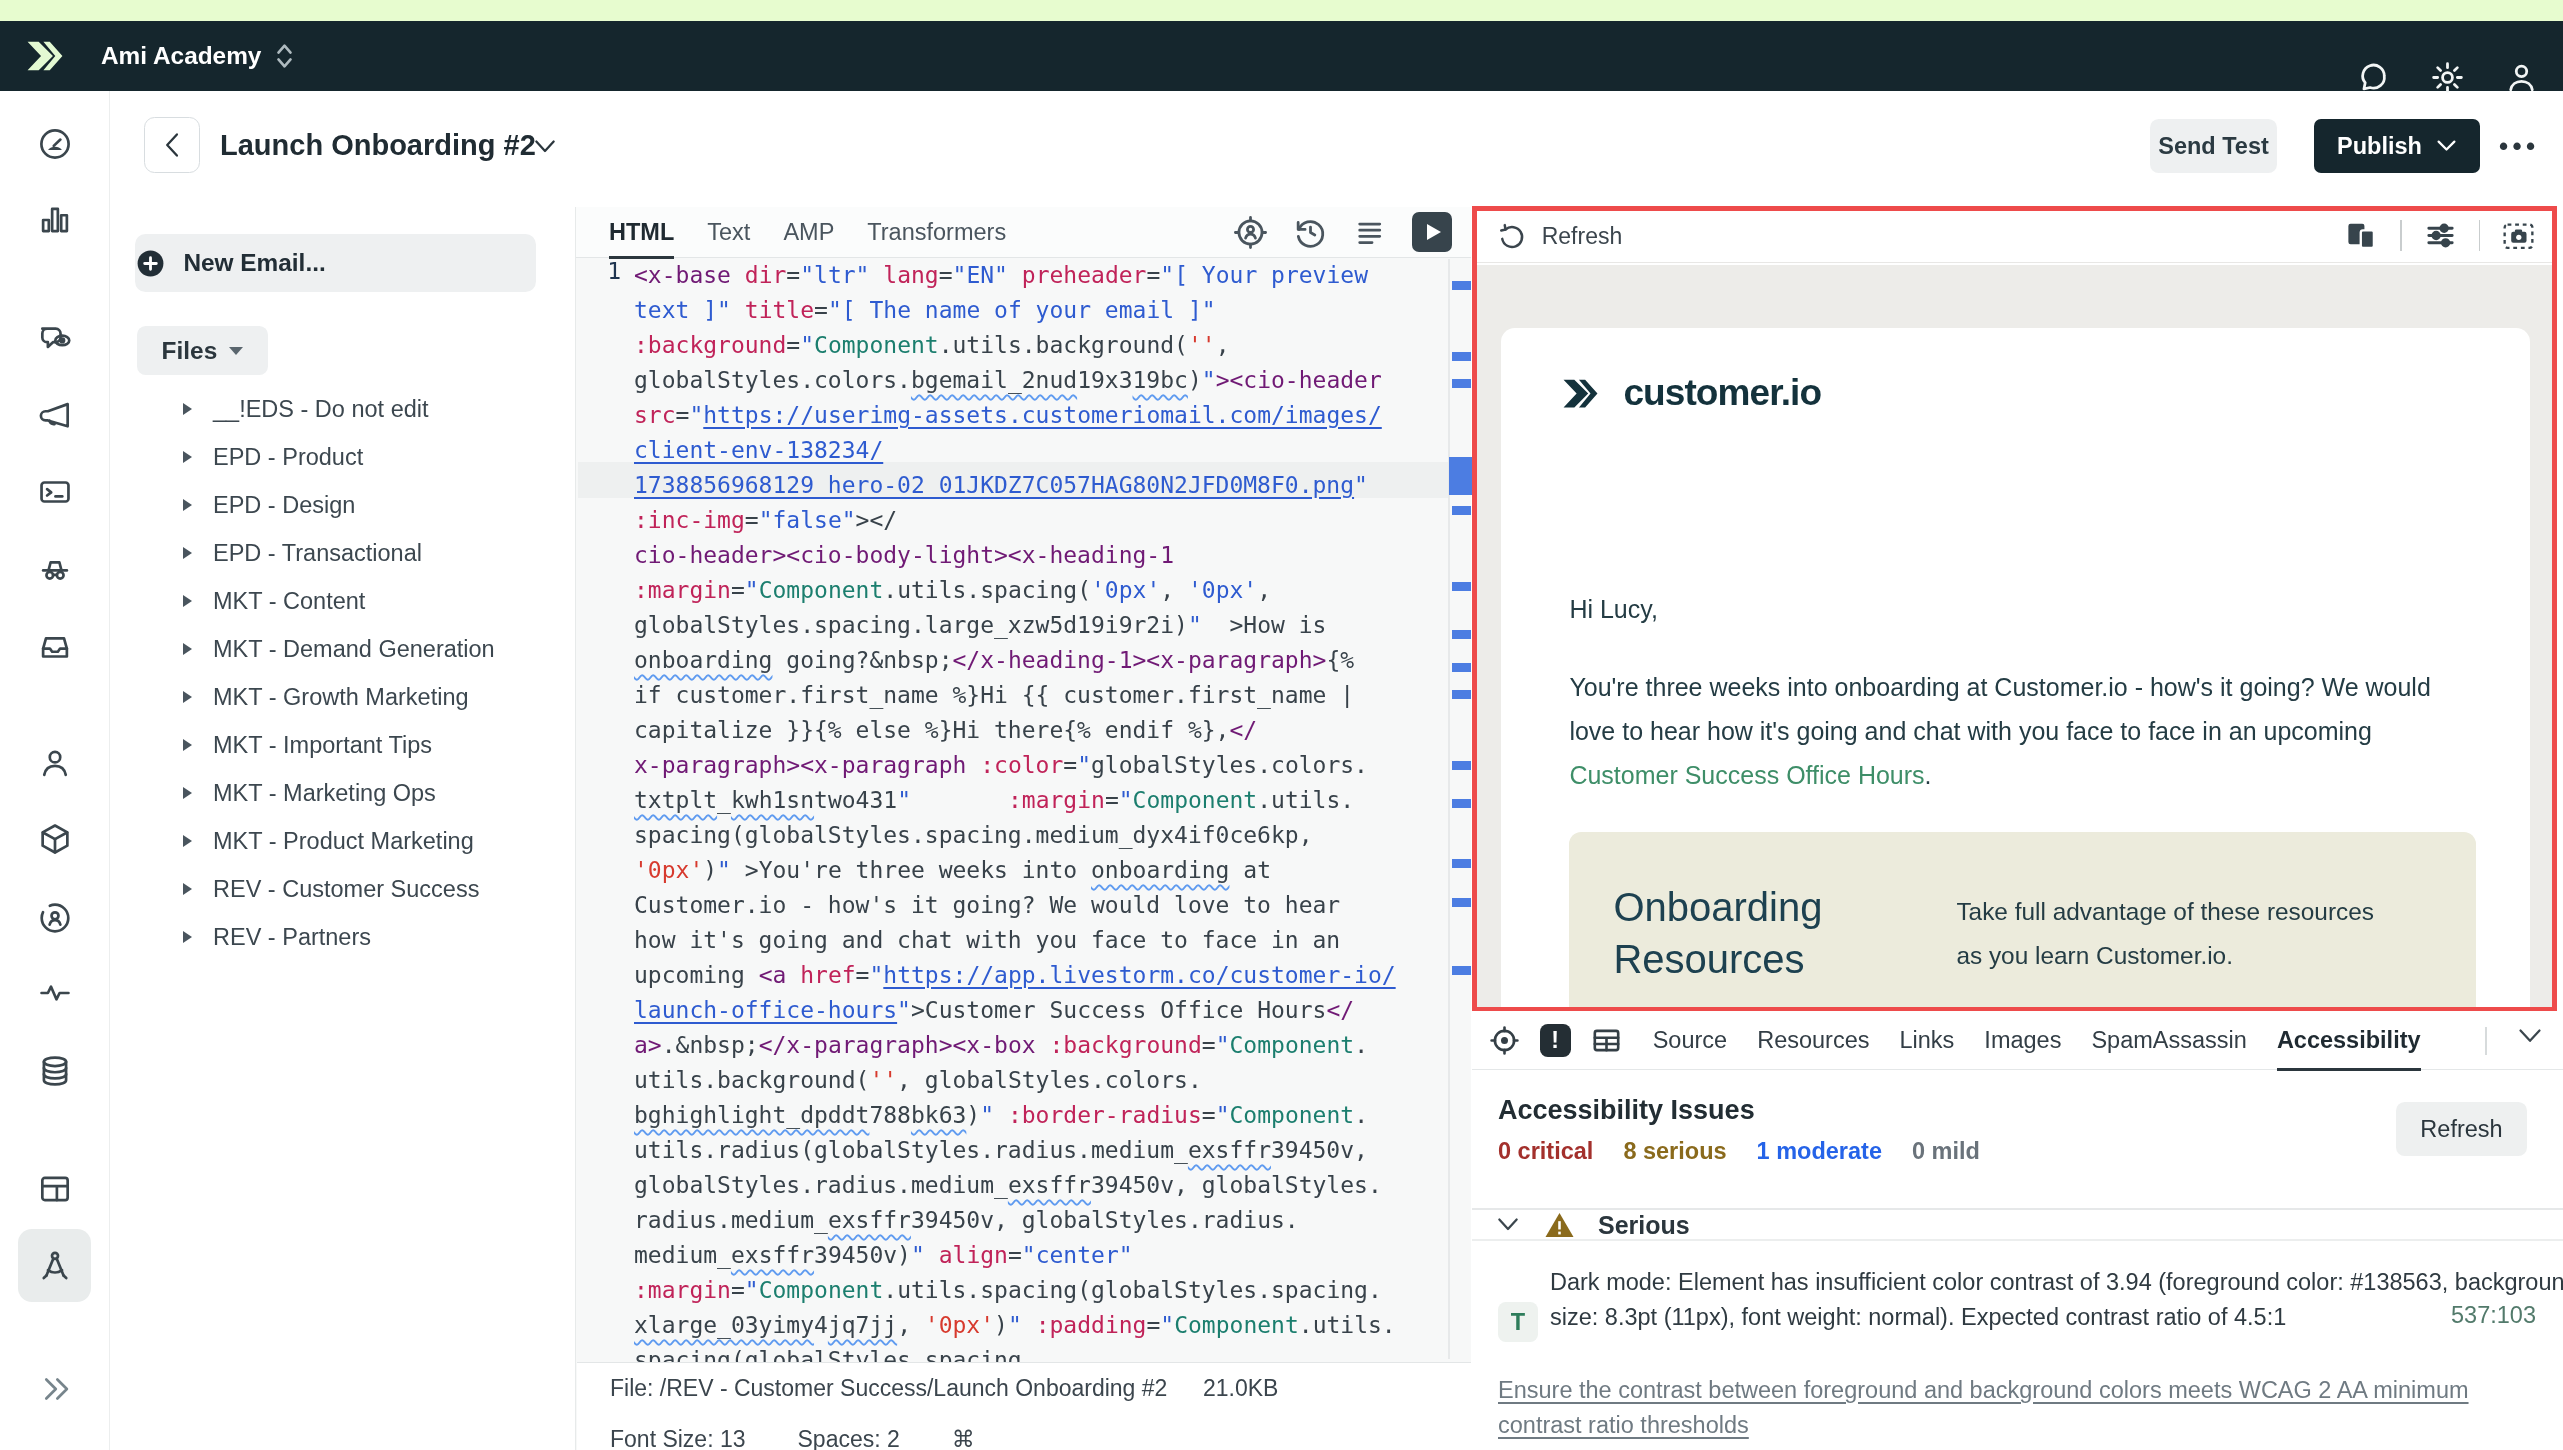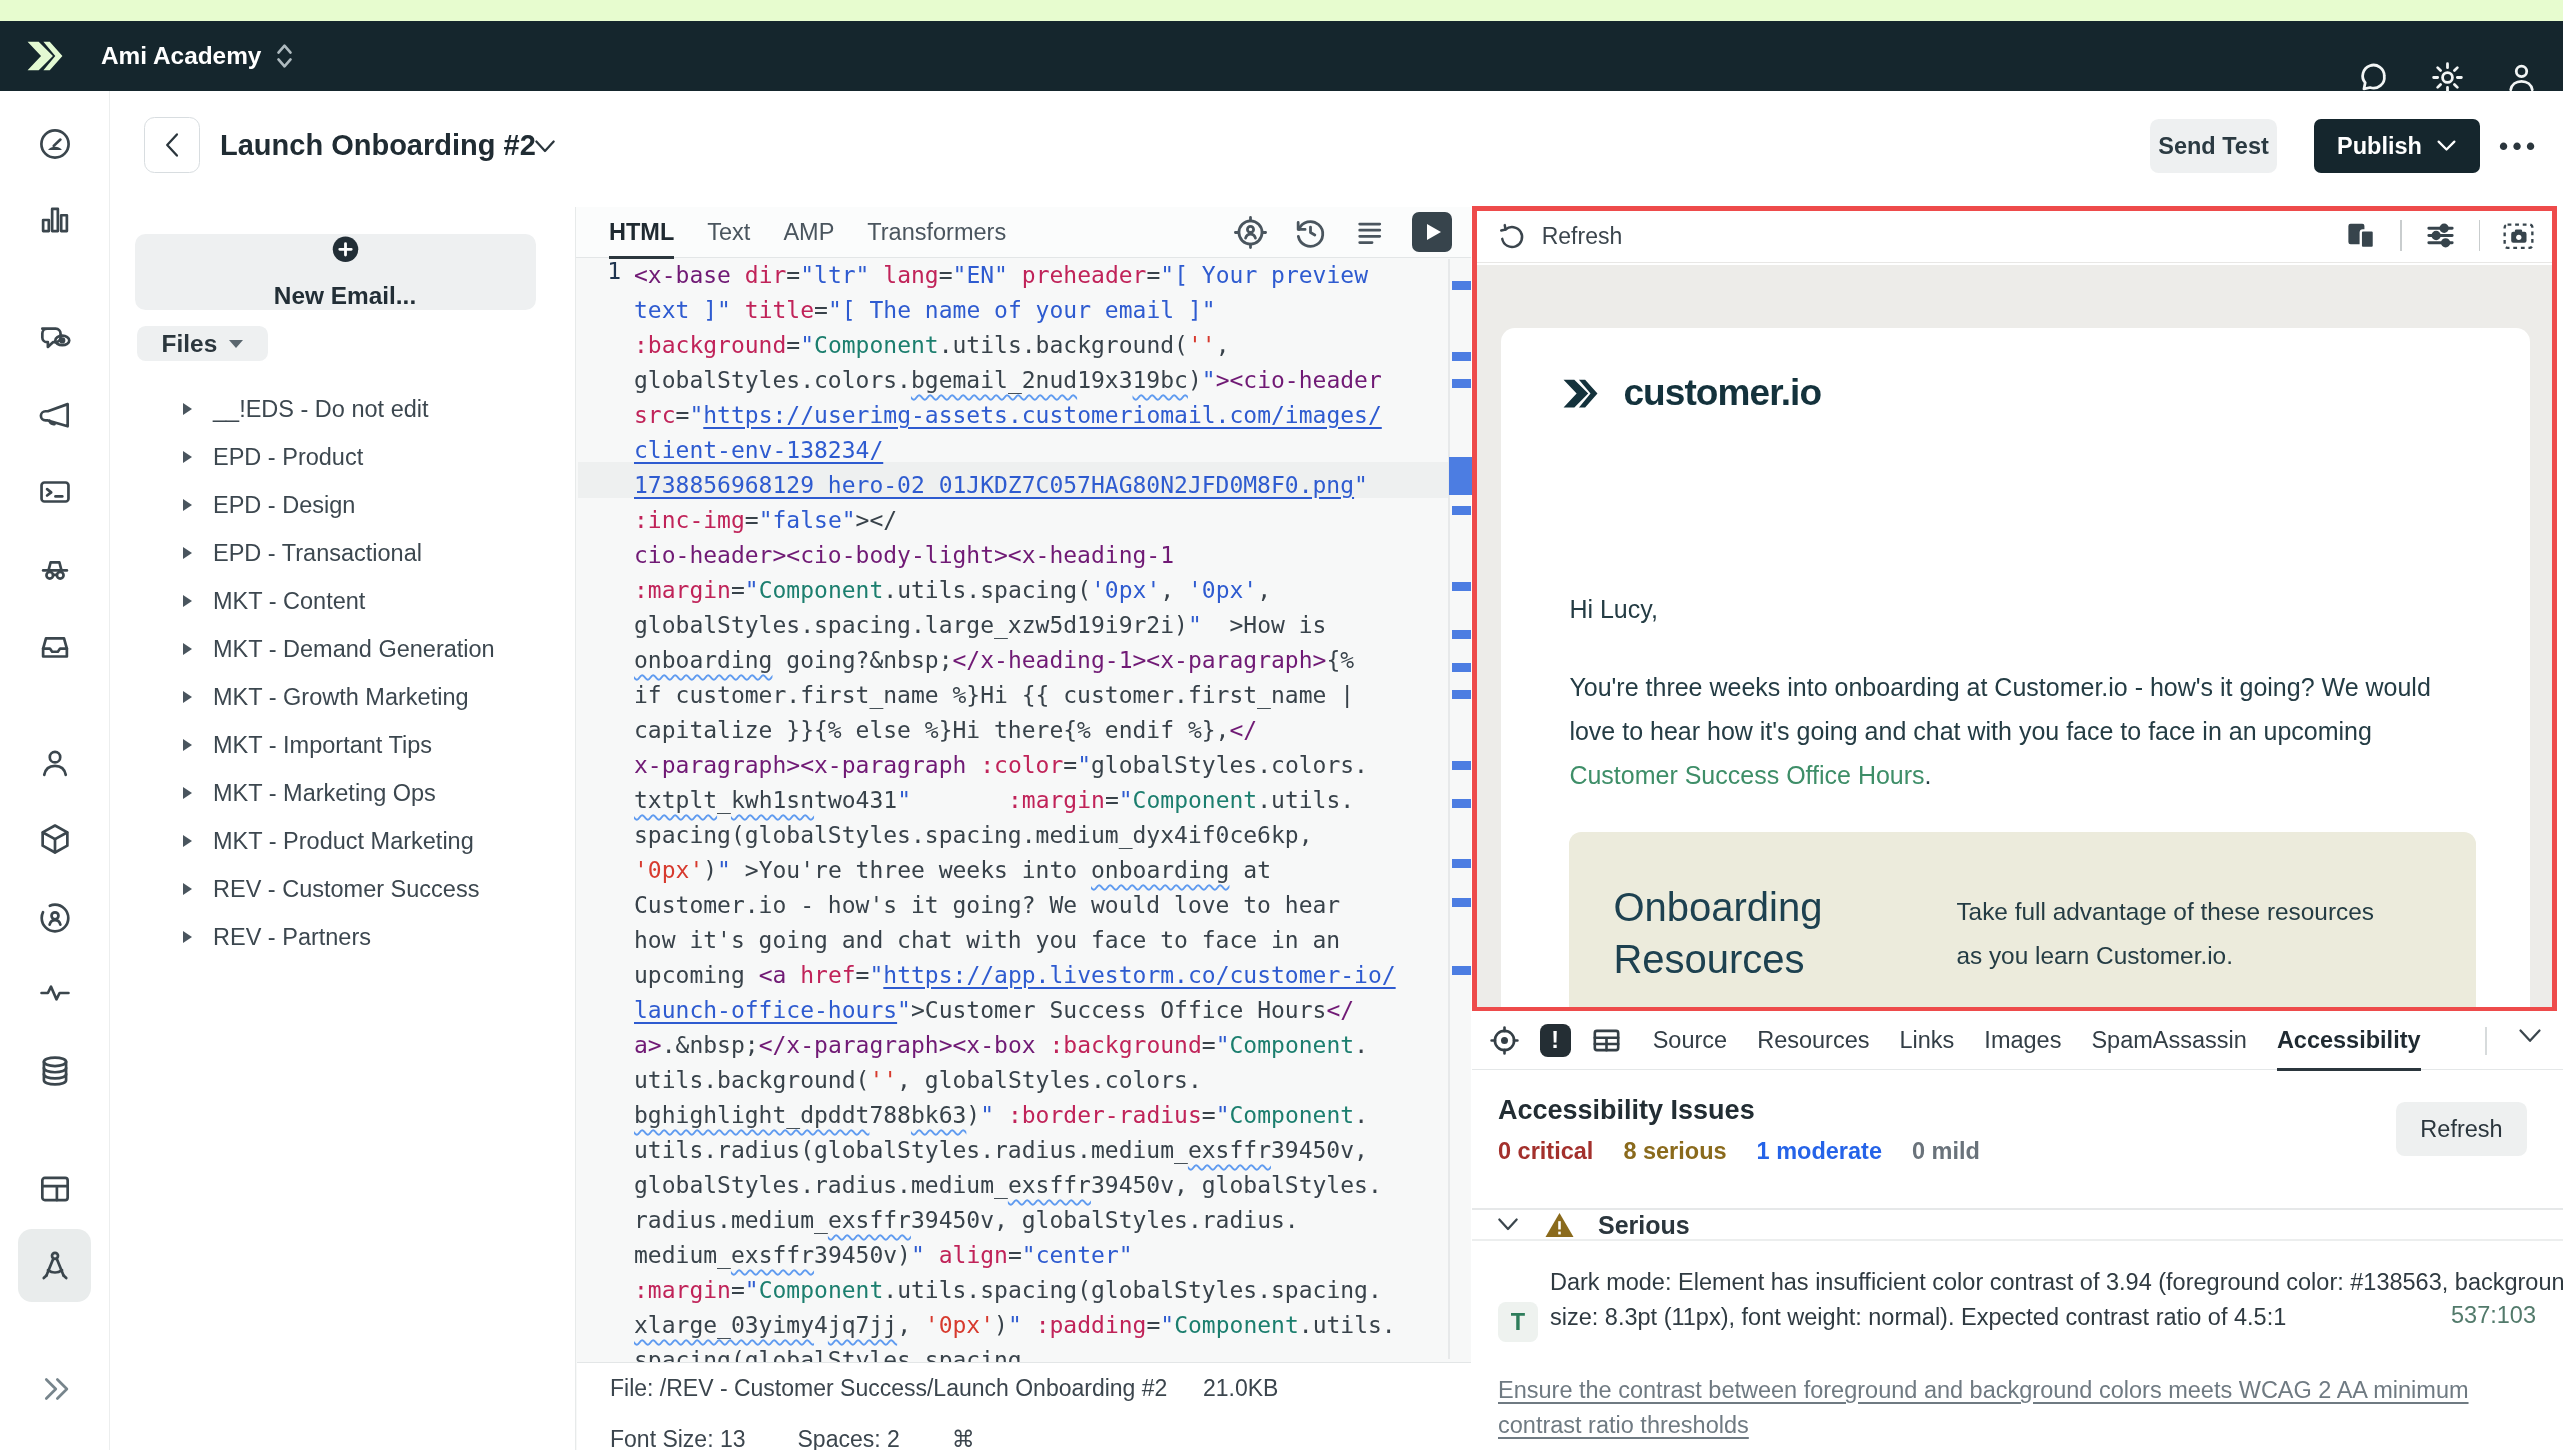--- a/index.html
+++ b/index.html
@@ -25,22 +25,22 @@
   #more-btn { left:2499px; top:131px; font-size:26px; letter-spacing:4.4px; color:#2b363d; font-weight:700; }
 
   
   #rail { left:0; top:91px; width:110px; height:1360px; background:#fff; border-right:1.7px solid #eceeee; }
   .rail-item { position:absolute; left:18.3px; width:73px; height:73px; display:flex; align-items:center; justify-content:center; border-radius:14px; }
   .rail-item.active { background:#e9ecec; }
   .rail-item svg { width:38px; height:38px; stroke:#3b464d; fill:none; stroke-width:1.7; stroke-linecap:round; stroke-linejoin:round; }
   .rail-item.dim svg { stroke:#77858c; }
 
   
-  #new-email-btn { left:135px; top:234px; width:401px; height:76px; background:#eef0f1; border-radius:10.5px; display:flex; align-items:center; gap:17.4px; padding-left:19px; font-size:24.4px; font-weight:700; color:#222e36;flex-direction:column; }
-  #files-btn { left:137px; top:326px; width:131px; height:35px; background:#eef0f1; border-radius:8.7px; display:flex; align-items:center; justify-content:center; gap:12.2px; font-size:24.4px; font-weight:700; color:#2b363d; }
+  #new-email-btn { left:135px; top:234px; width:401px; height:58px; background:#eef0f1; border-radius:10.5px; display:flex; align-items:center; gap:17.4px; font-size:24.4px; font-weight:700; color:#222e36; }
+  #files-btn { left:137px; top:326px; width:131px; height:49px; background:#eef0f1; border-radius:8.7px; display:flex; align-items:center; justify-content:center; gap:12.2px; font-size:24.4px; font-weight:700; color:#2b363d; }
   #file-list { left:183px; top:385px; width:392px; }
   .tree-item { height:48px; display:flex; align-items:center; gap:21px; font-size:23.5px; font-weight:500; color:#3c474f; }
   .tree-arrow { width:0; height:0; border-left:9.6px solid #4a555e; border-top:6.1px solid transparent; border-bottom:6.1px solid transparent; }
 
   
   #editor { left:575px; top:207px; width:896px; height:1243px; background:#f7f8f8; border-left:1.7px solid #e7eaea; }
   #tabbar { position:absolute; left:0; top:0; width:100%; height:51px; background:#fbfcfc; border-bottom:1.7px solid #e3e6e7; display:flex; align-items:center; }
   .ed-tab { font-size:23.5px; color:#4a555e; margin-left:33px; height:51px; display:flex; align-items:center; position:relative; }
   .ed-tab.active { color:#1f2a31; font-weight:600; }
   .ed-tab.active:after { content:""; position:absolute; left:0; bottom:-1.7px; width:100%; height:3.5px; background:#2b363d; }

